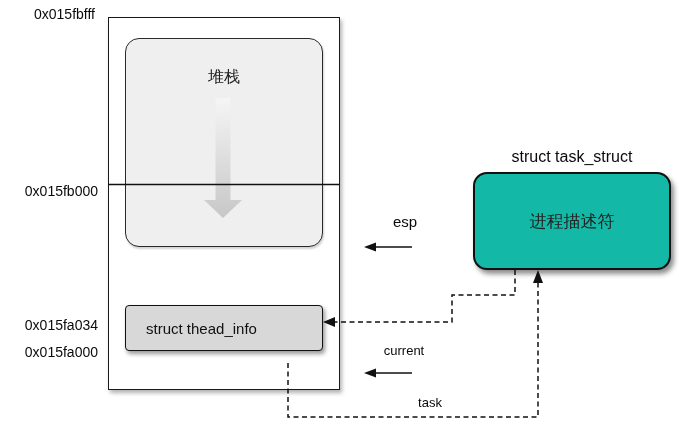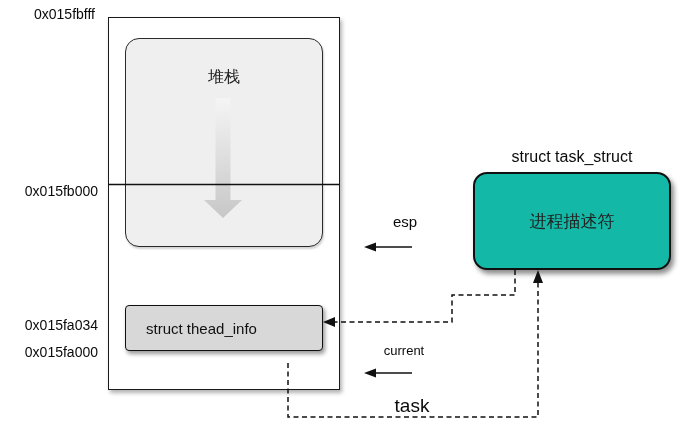--- a/index.html
+++ b/index.html
@@ -99,21 +99,21 @@
   
   .ptr-label {
     position: absolute;
     text-align: center;
     white-space: nowrap;
     color: #0a0a0a;
   }
   #esp-label      { left: 360px; top: 213px; width: 90px;  font-size: 15px; }
   #current-label  { left: 359px; top: 343px; width: 90px;  font-size: 13px; text-align: center; }
   #thread-info-label { left: 363px; top: 300px; width: 100px; font-size: 13px; }
-  #task-label     { left: 362px; top: 395px; width: 100px; font-size: 19px; }
+  #task-label     { left: 380px; top: 395px; width: 100px; font-size: 13px; }
 
   #overlay {
     position: absolute;
     left: 0; top: 0;
     width: 679px; height: 429px;
     pointer-events: none;
   }
 </style>
 </head>
 <body>

